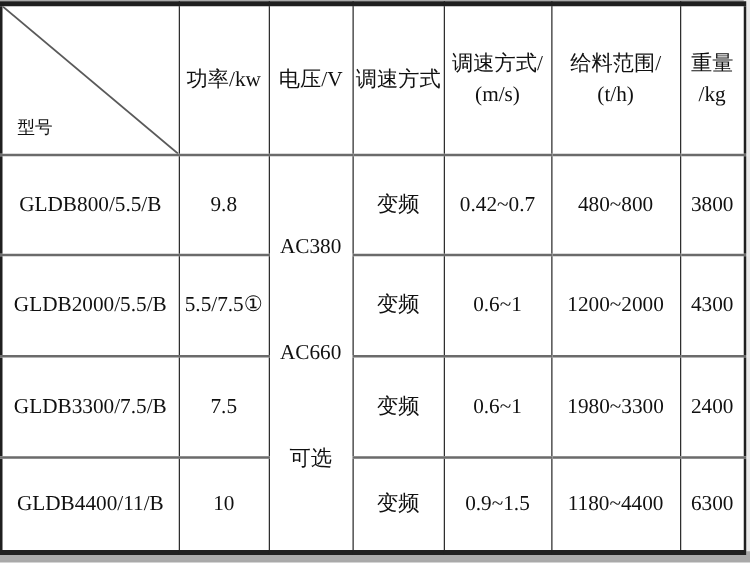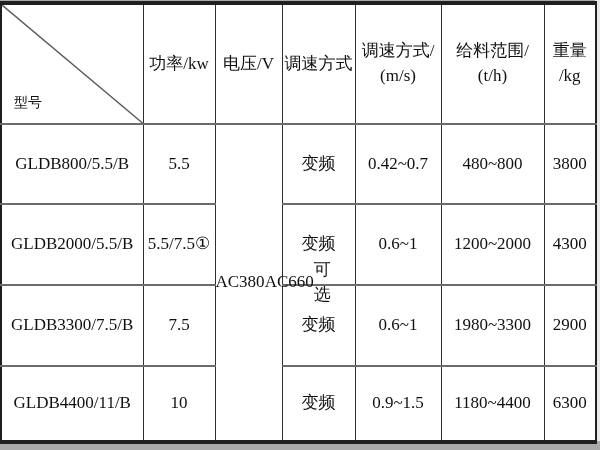--- a/index.html
+++ b/index.html
@@ -70,21 +70,21 @@
     margin-top: 48px;
   }
   .hdr {
     font-size: 17px;
   }
   .voltage-cell {
     vertical-align: middle;
   }
   .voltage-stack {
     display: flex;
-    flex-direction: row;
+    flex-direction: column;
     justify-content: space-evenly;
     align-items: center;
     height: 315px;
   }
 </style>
 </head>
 <body>
 
 <div class="canvas">
   <div class="right-margin"></div>
@@ -129,21 +129,21 @@
         <div>重量</div>
         <div>/kg</div>
       </td>
     </tr>
 
     <tr style="height:79px">
       <td class="model-cell">
         <span>GLDB800/5.5/B</span>
       </td>
       <td>
-        <span>5.5</span>
+        <span>9.8</span>
       </td>
       <td class="voltage-cell" rowspan="4">
         <div class="voltage-stack">
           <span>AC380</span>
           <span>AC660</span>
           <span>可选</span>
         </div>
       </td>
       <td>
         <span>变频</span>
@@ -190,21 +190,21 @@
       <td>
         <span>变频</span>
       </td>
       <td>
         <span>0.6~1</span>
       </td>
       <td>
         <span>1980~3300</span>
       </td>
       <td>
-        <span>2900</span>
+        <span>2400</span>
       </td>
     </tr>
 
     <tr style="height:75px">
       <td class="model-cell">
         <span>GLDB4400/11/B</span>
       </td>
       <td>
         <span>10</span>
       </td>

